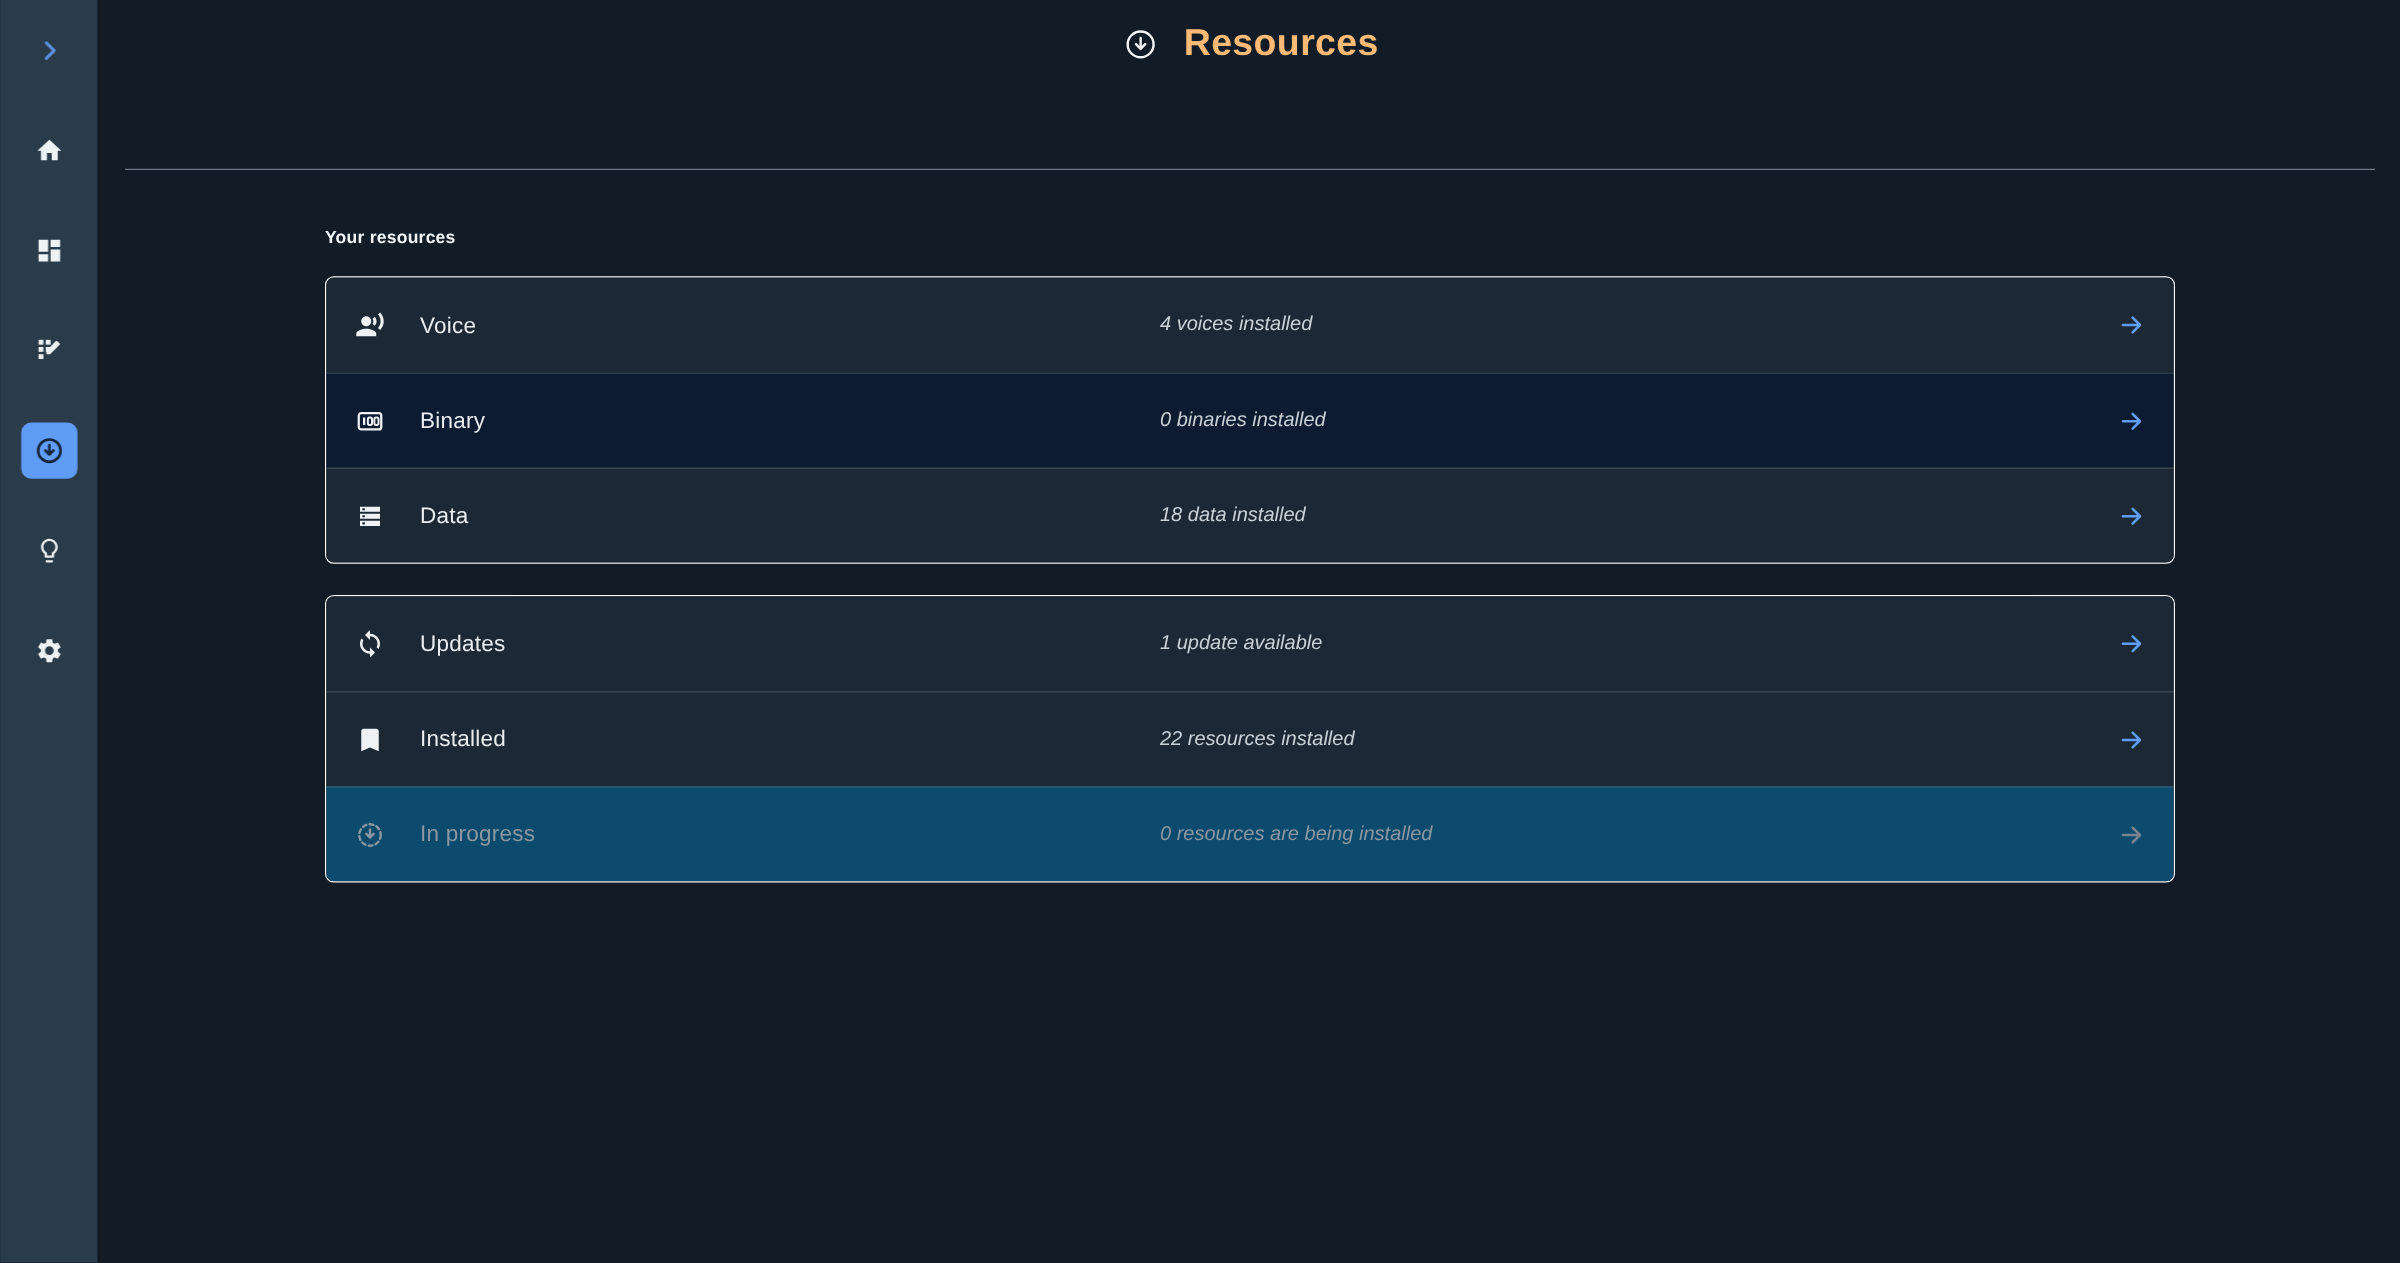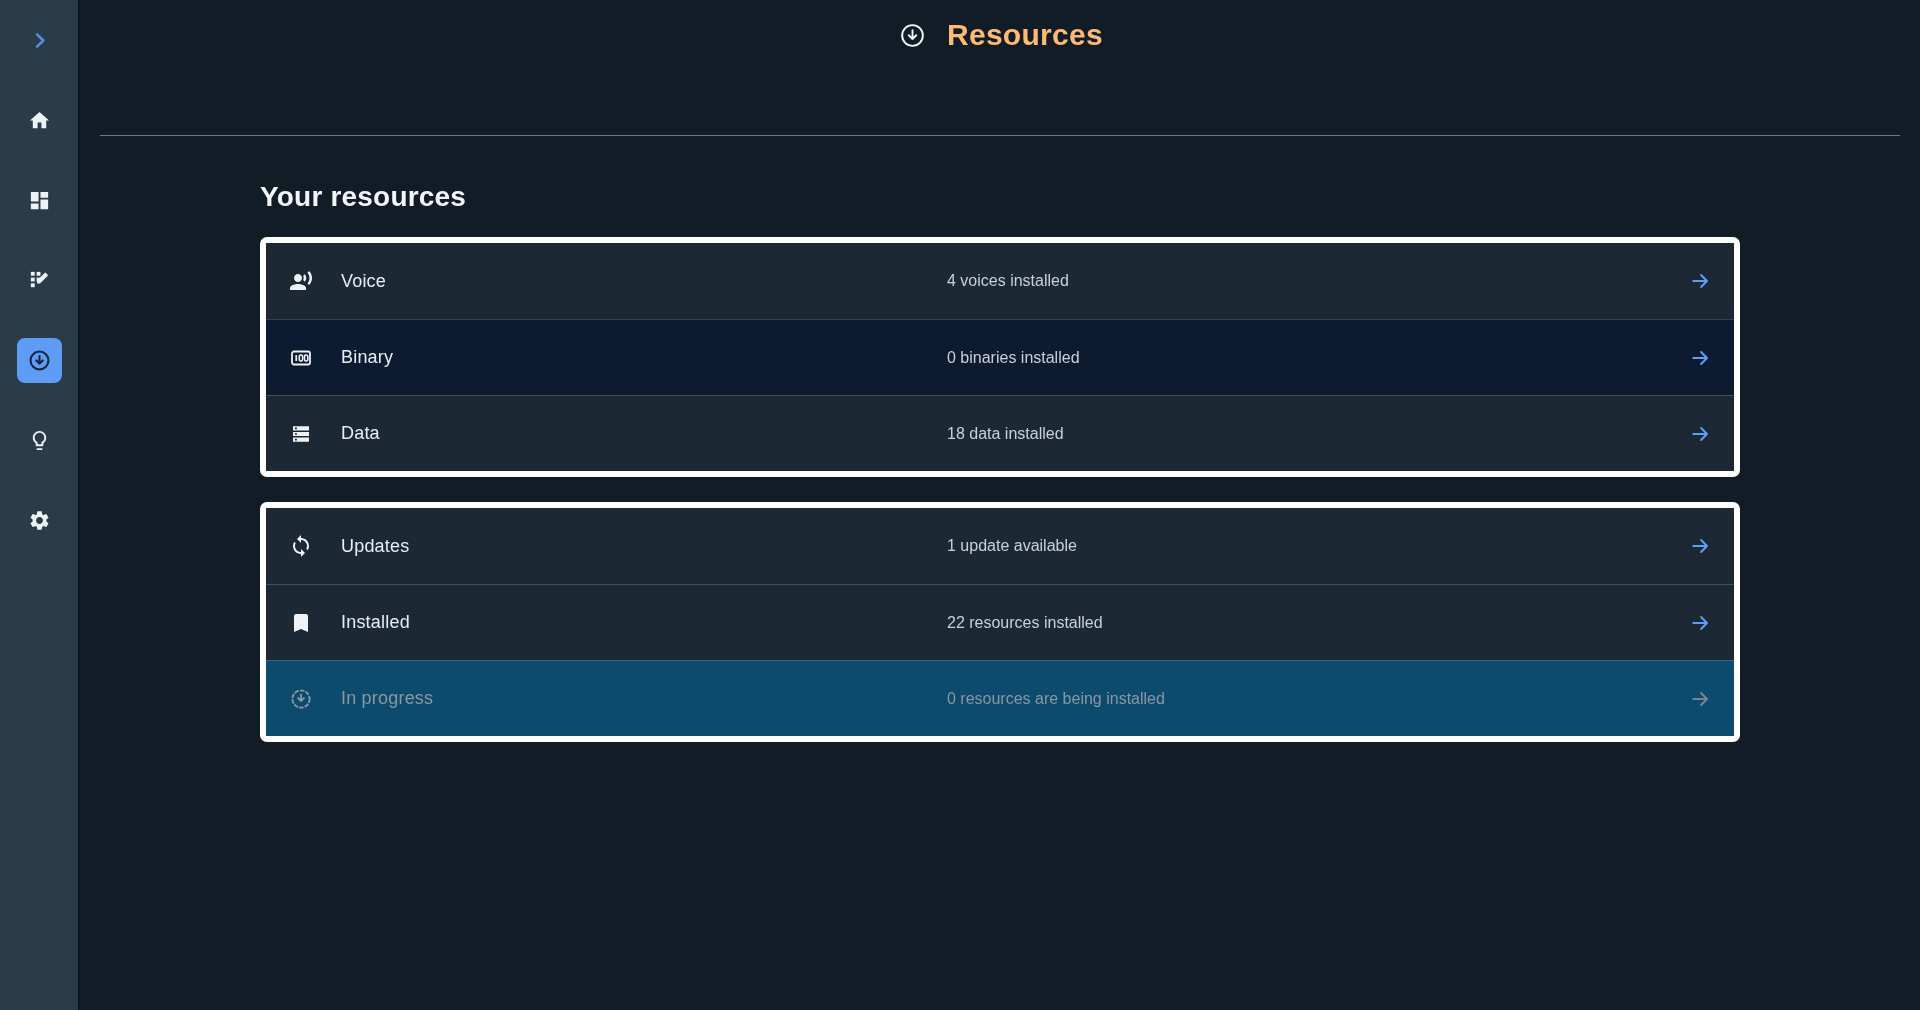--- a/index.html
+++ b/index.html
@@ -40,47 +40,47 @@
   .page-title {
     font-size:30px; font-weight:700; color:#fdba74; letter-spacing:.3px;
   }
   .divider {
     margin:79px 20px 0 18px;
     border-top:1px solid #6b7a85;
     height:0;
   }
   .section-heading {
     margin:45px 0 0 178px;
-    font-size:28px; font-weight:700; color:#f2f6f8; letter-spacing:.2px;
+    font-size:14px; font-weight:700; color:#f2f6f8; letter-spacing:.2px;
   }
   
   .card {
     width:1480px; margin-left:178px;
-    border:6px solid #ffffff; border-radius:7px;
+    border:1px solid #ffffff; border-radius:7px;
     overflow:hidden;
   }
   .card--first  { margin-top:24px; }
   .card--second { margin-top:25px;text-align:right; }
   .row {
     position:relative; height:76px;
     display:flex; align-items:center;
     background:#1c2935; cursor:pointer;
   }
   .row + .row { border-top:1px solid rgba(255,255,255,.17); }
   .row--selected { background:#0d1b31; }
   .row--disabled { background:#0c4a6e; }
   .row-icon { margin-left:23px; width:24px; height:24px; color:#eef2f5; }
   .row-icon svg { width:24px; height:24px; display:block; }
   .row-label {
     margin-left:28px; font-size:18px; font-weight:500;
     color:#e8edf1; letter-spacing:.2px;
   }
   .row-status {
-    position:absolute; left:681px; top:50%; transform:translateY(-50%);
-    font-size:16px; color:#c9d1d7;
+    position:absolute; left:667px; top:50%; transform:translateY(-50%);
+    font-size:16px; color:#c9d1d7;font-style:italic;
   }
   .row-arrow {
     position:absolute; right:22px; top:50%; transform:translateY(-50%);
     width:23px; height:23px; color:#5f9cf5;
   }
   .row-arrow svg { width:23px; height:23px; display:block; }
   .row--disabled .row-label,
   .row--disabled .row-status,
   .row--disabled .row-icon { color:#8b97a1; }
   .row--disabled .row-arrow { color:#79858e; }

